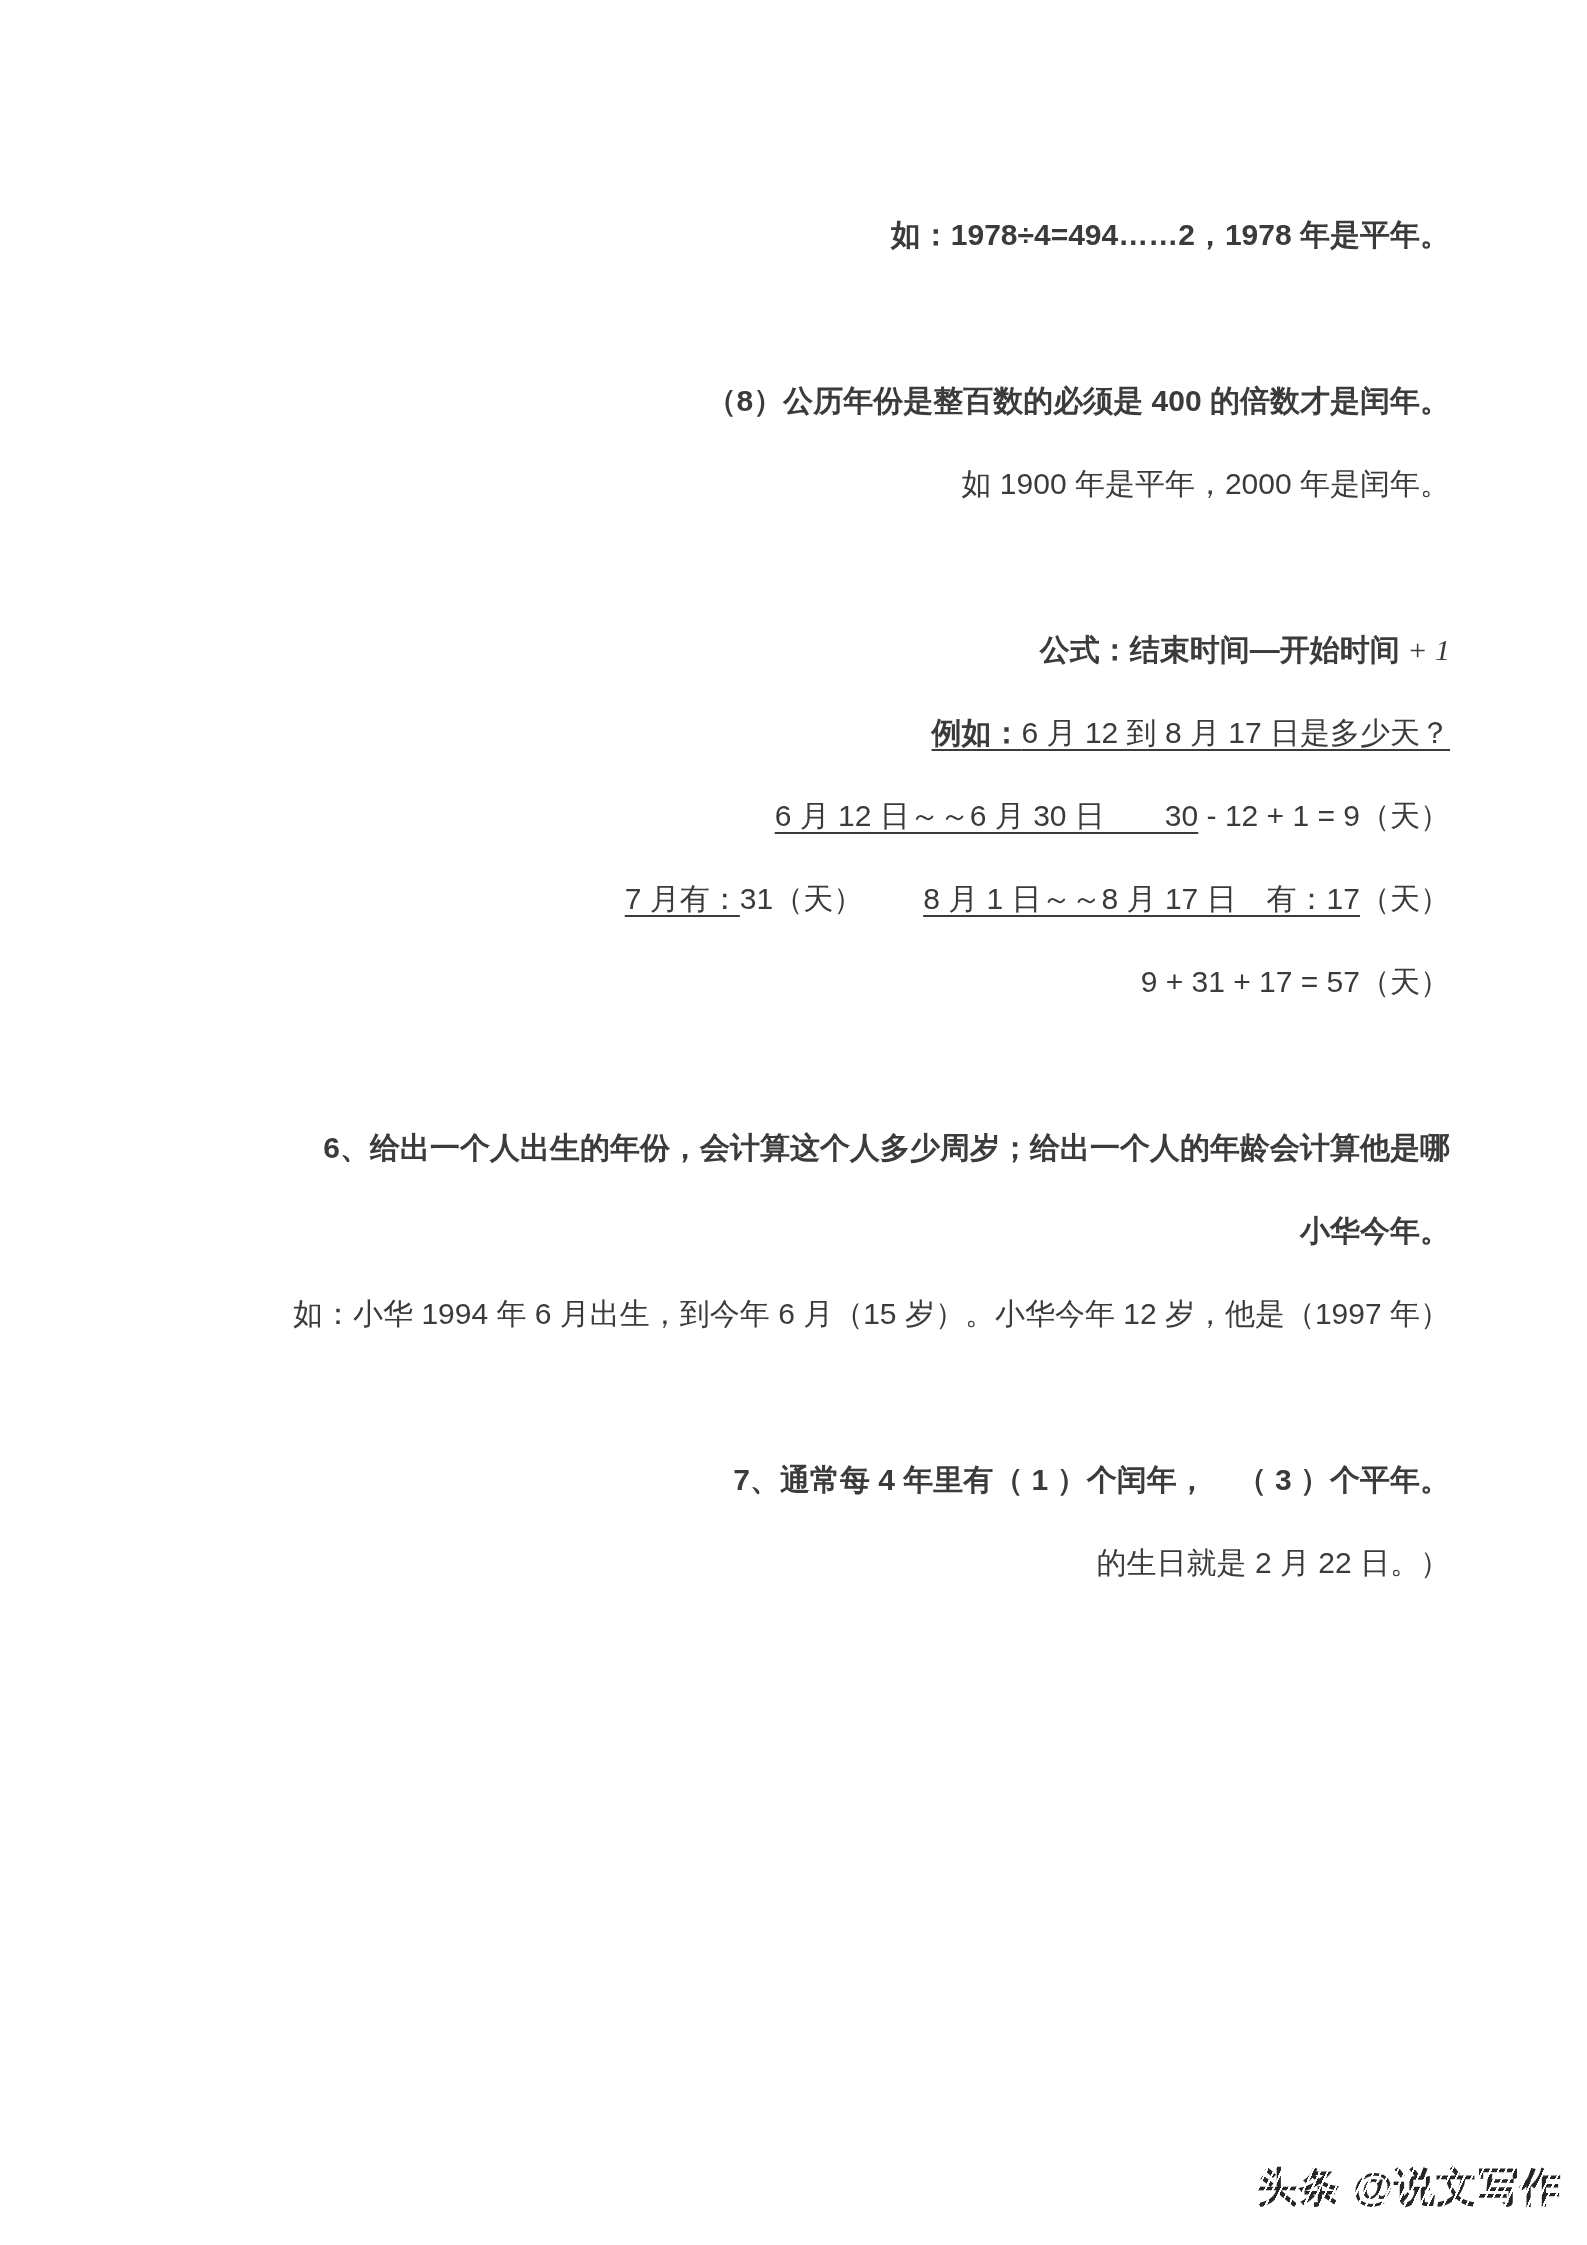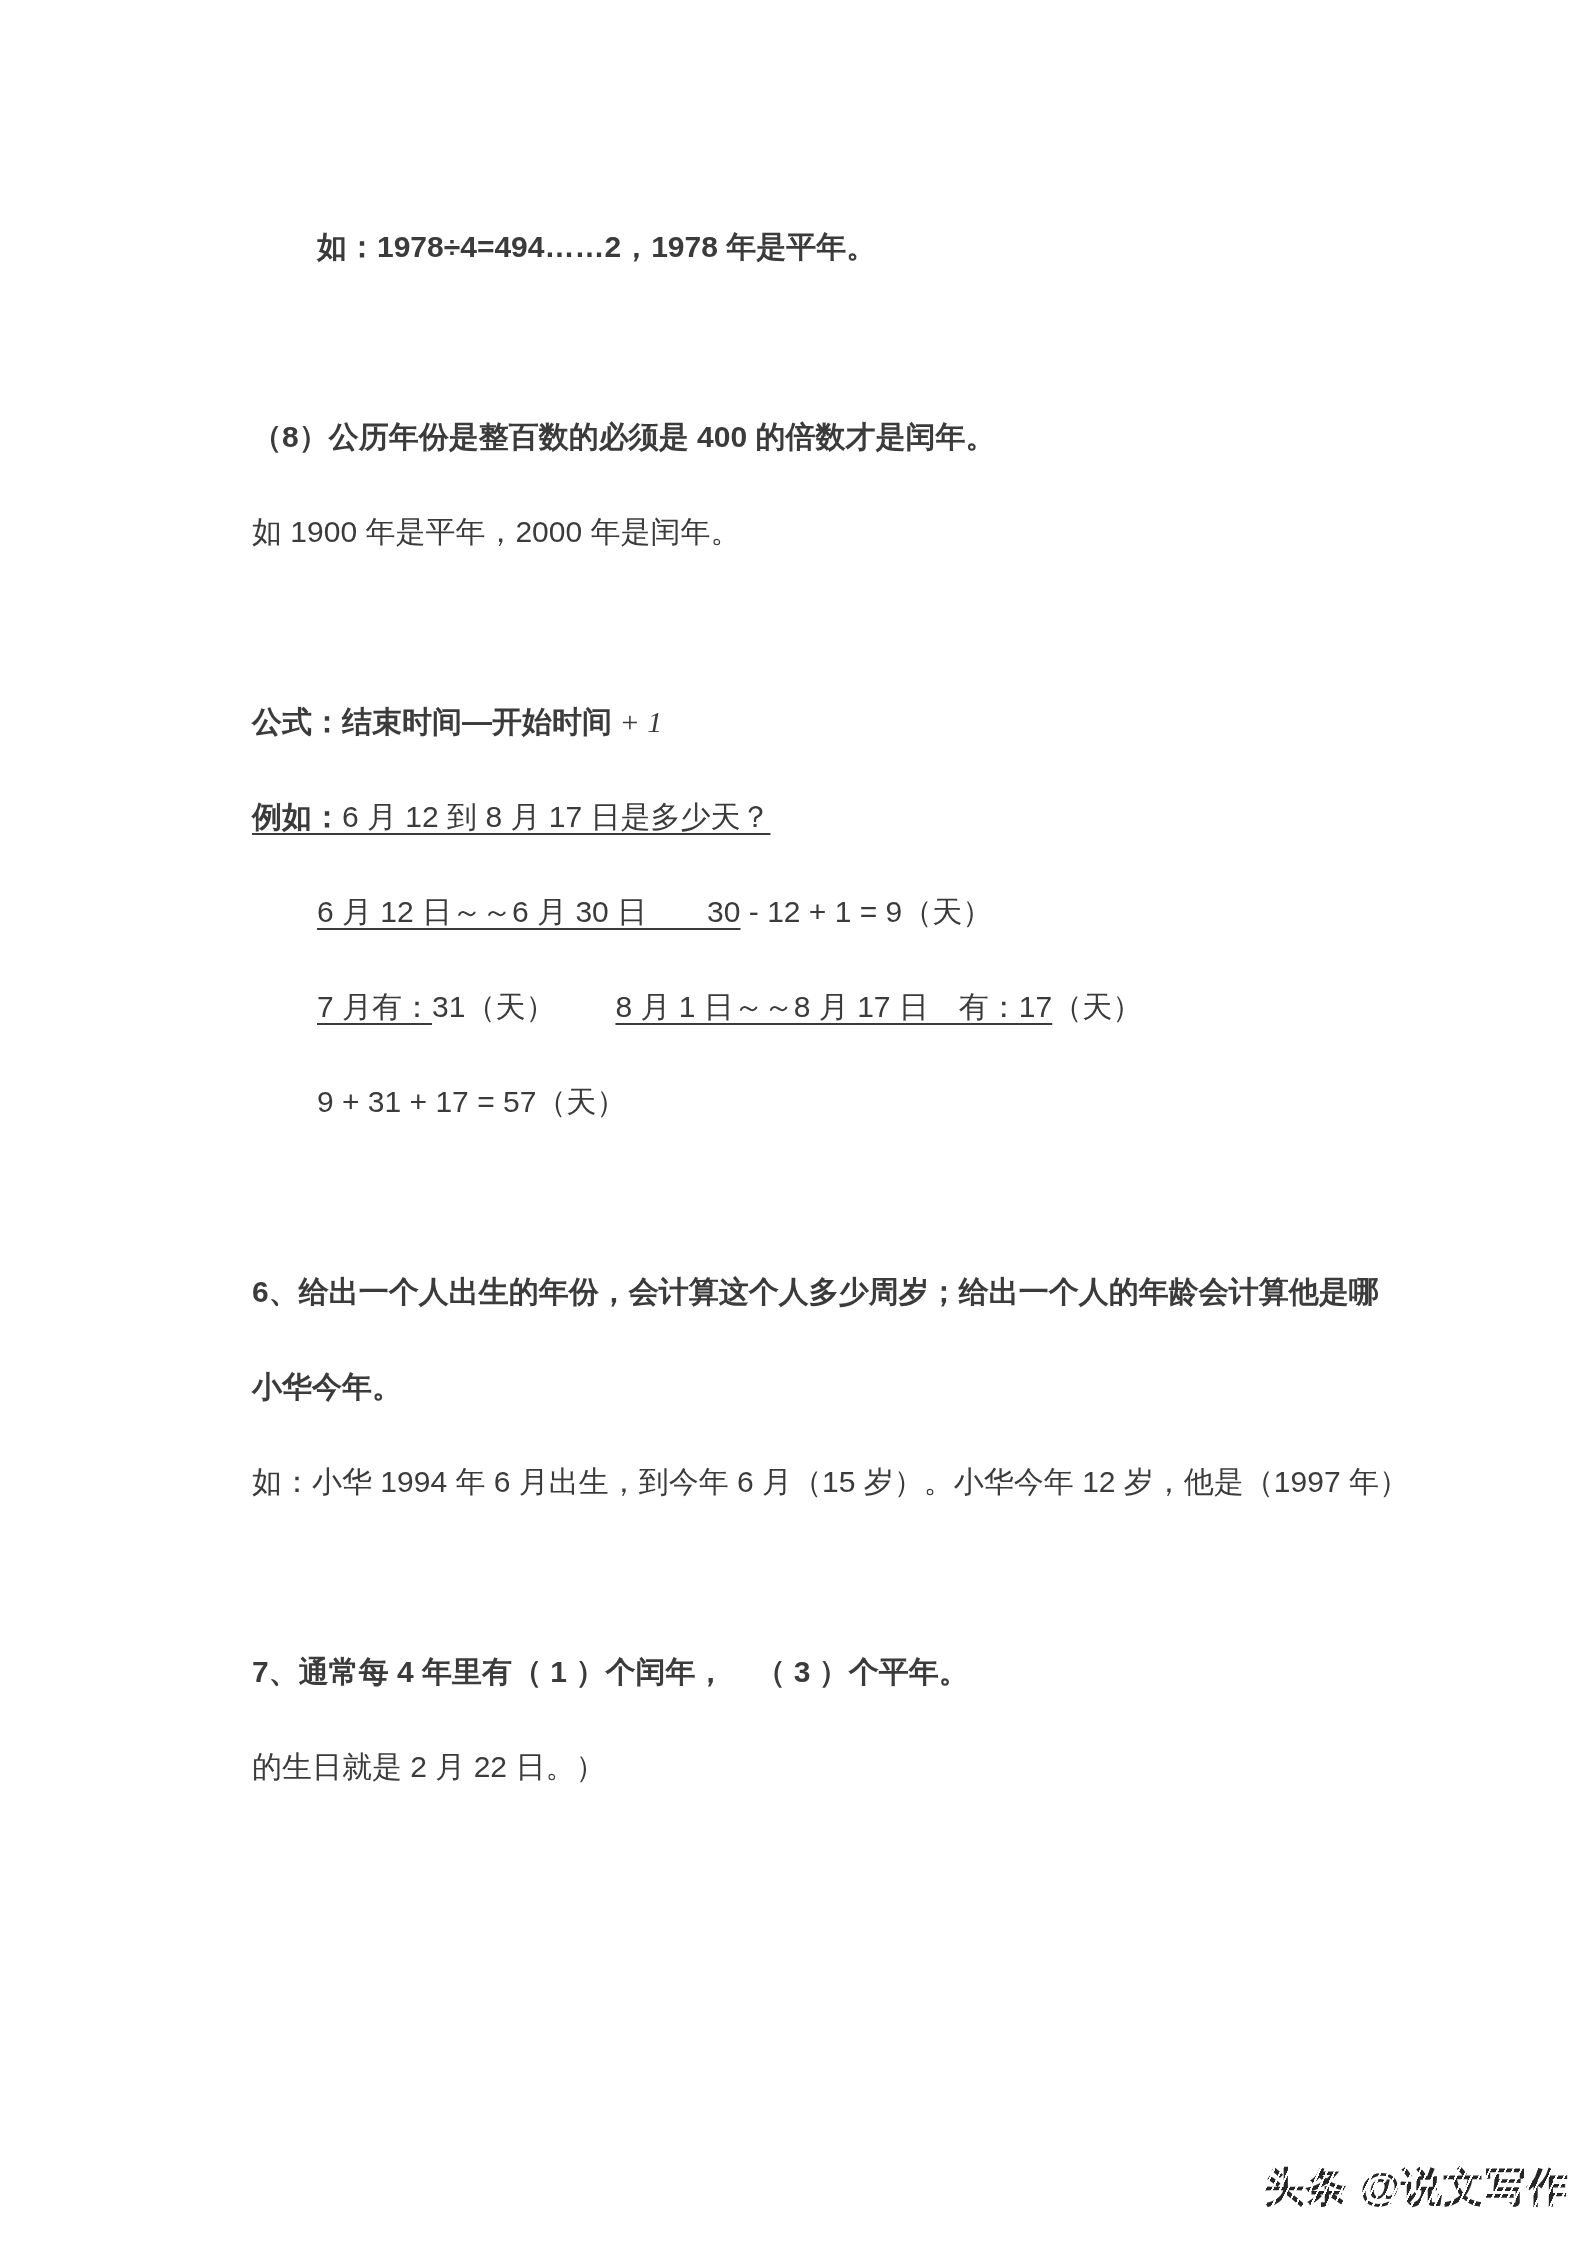--- a/index.html
+++ b/index.html
@@ -13,39 +13,40 @@
     color: #3b3b3b;
   }
   .doc {
     position: absolute;
     left: 240px;
     top: 193px;
     width: 1210px;
     font-size: 30px;
   }
   .line {
-    margin: 12px;
+    margin: 0;
     line-height: 83px;
     white-space: pre-wrap;
+    text-align: right;
   }
   .line.indent { padding-left: 65px; }
   .gap { height: 83px; }
   .b { font-weight: bold; }
   .u {
     text-decoration: underline;
     text-underline-offset: 6px;
     text-decoration-thickness: 2px;
   }
   .i {
     font-style: italic;
     font-family: "Liberation Serif", serif;
   }
   .watermark {
     position: absolute;
-    right: 18px;
+    right: 25px;
     bottom: 30px;
     font-size: 41px;
     font-weight: bold;
     letter-spacing: 1px;
     background: repeating-linear-gradient(115deg, #262626 0px, #262626 5px, #ffffff 5px, #ffffff 7px);
     -webkit-background-clip: text;
     background-clip: text;
     color: transparent;
     margin-top: 48px;
   }

